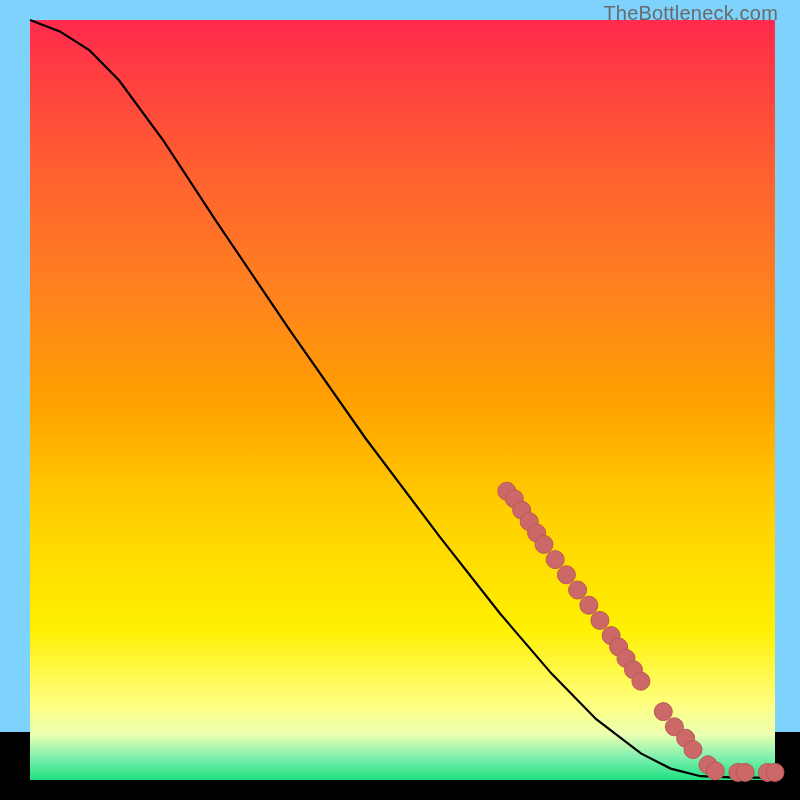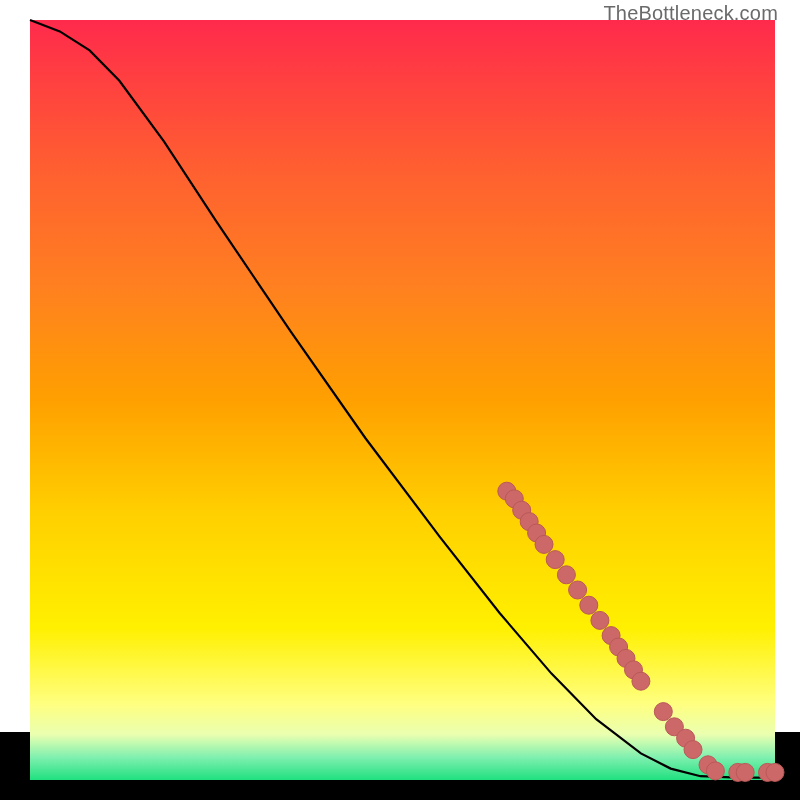--- a/index.html
+++ b/index.html
@@ -8,21 +8,21 @@
     width: 800px;
     height: 800px;
     overflow: hidden;
     background: #000;
     font-family: Arial, Helvetica, sans-serif;
   }
   .frame {
     position: relative;
     width: 800px;
     height: 732px;
-    background: #ffffff;
+    background: #7dd3fc;
   }
   .plot-area {
     position: absolute;
     left: 30px;
     top: 20px;
     width: 745px;
     height: 760px;
     
     background: linear-gradient(to bottom,
       #ff2a4c 0%,

